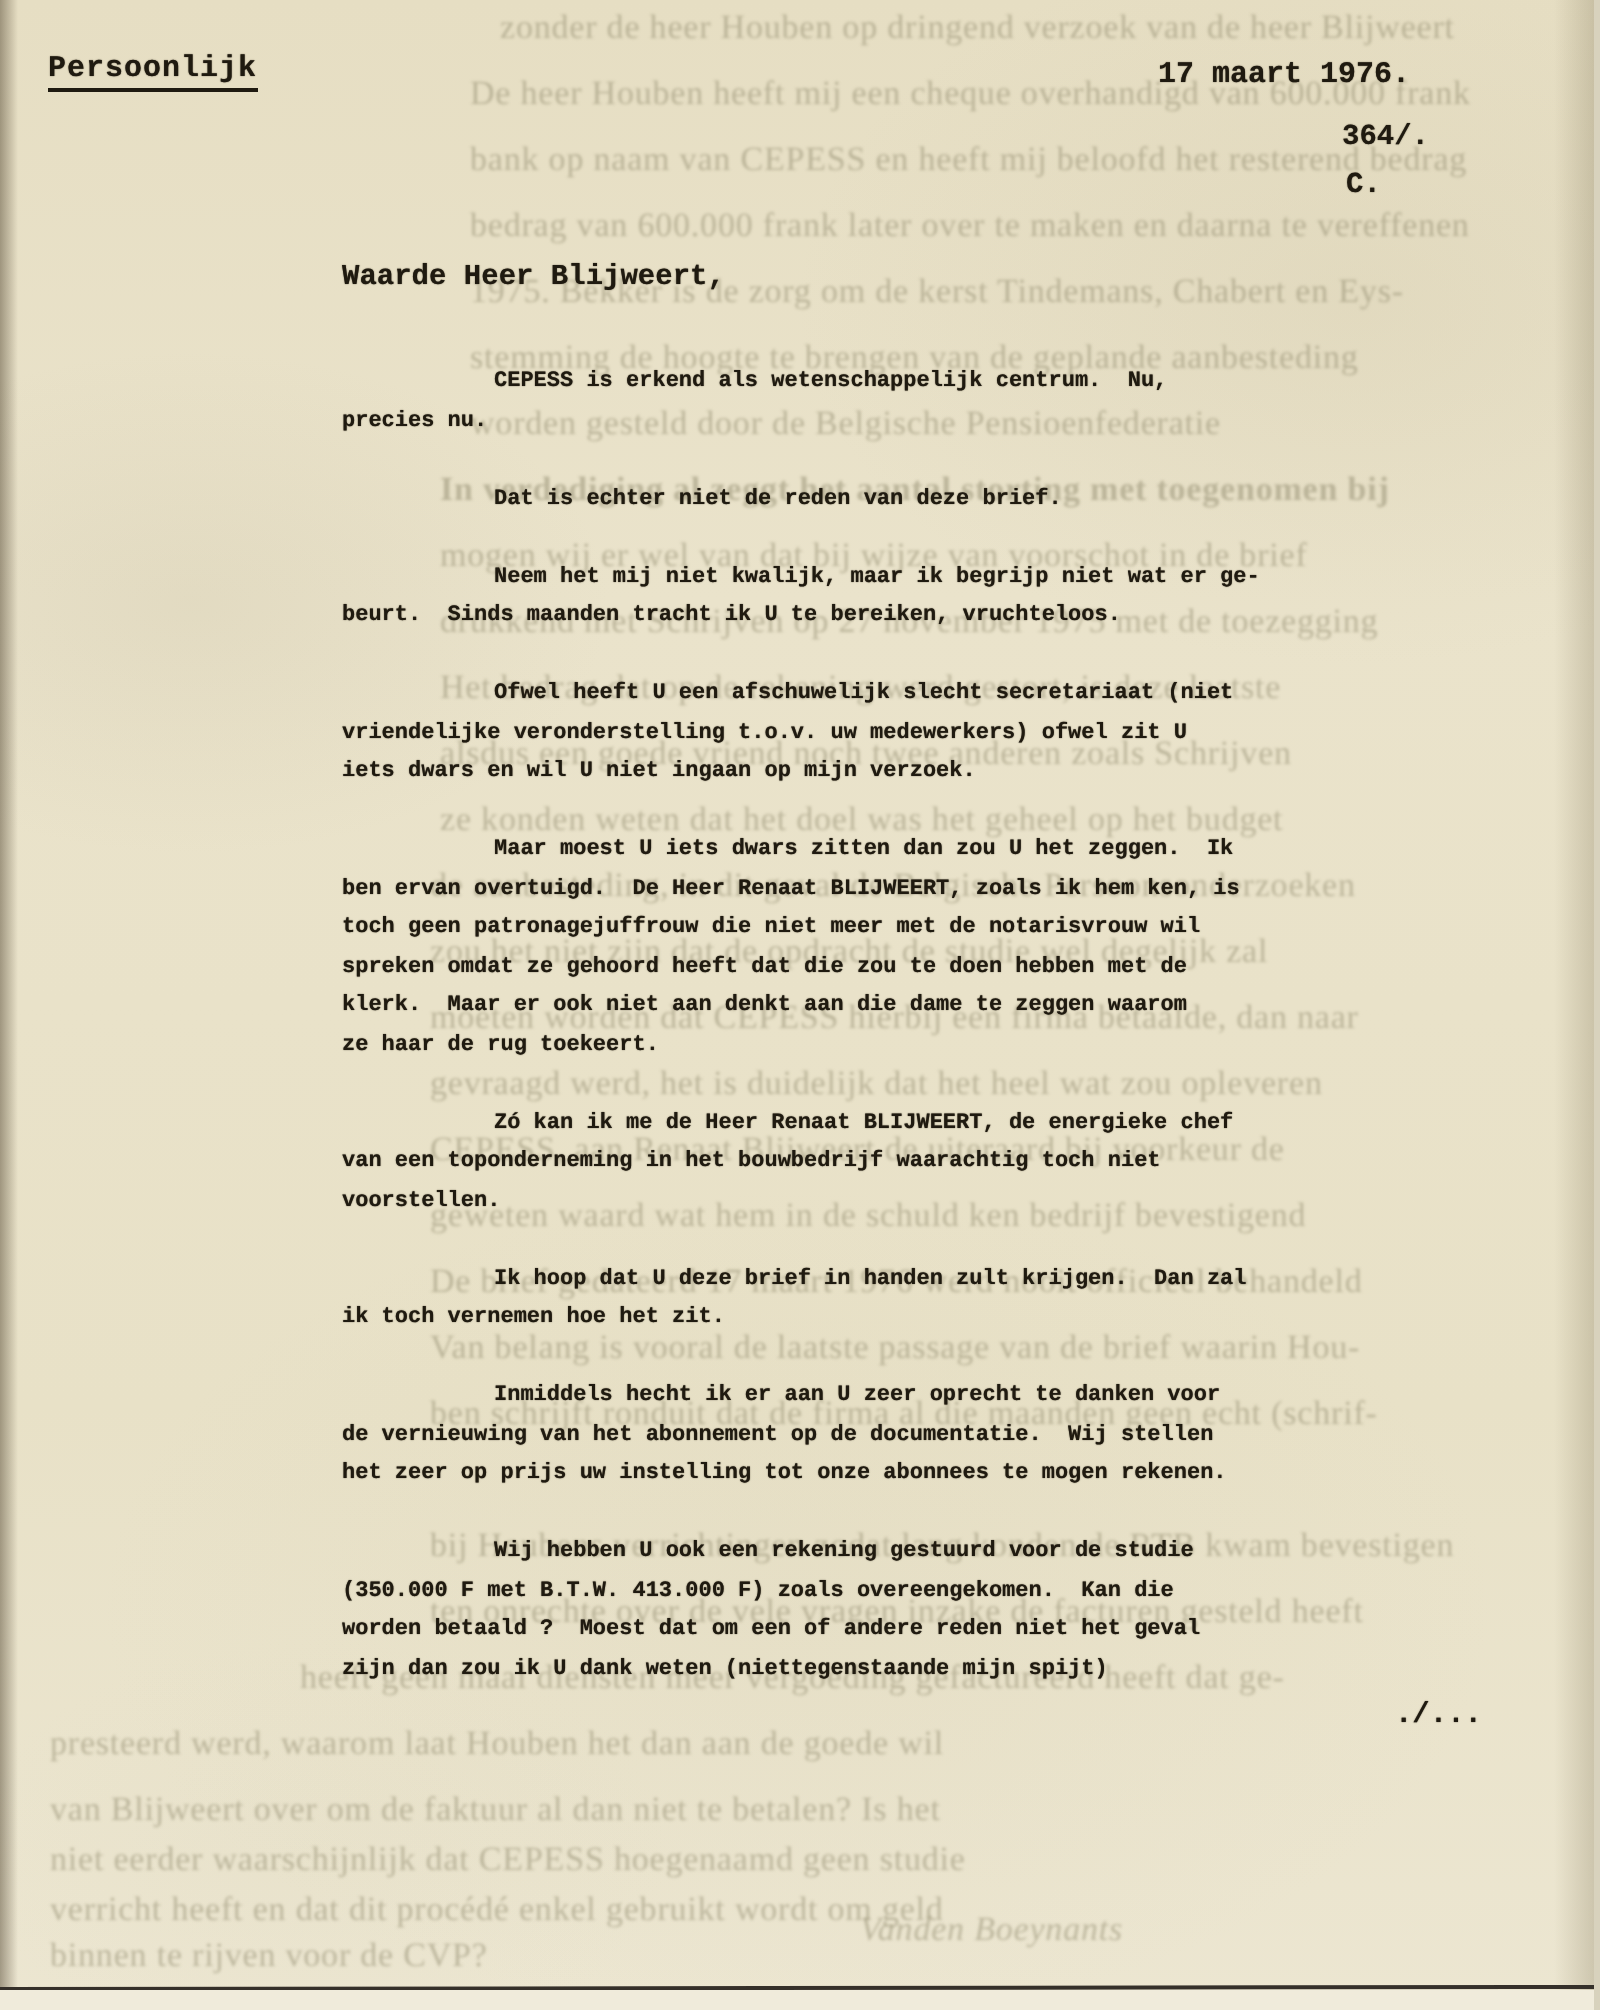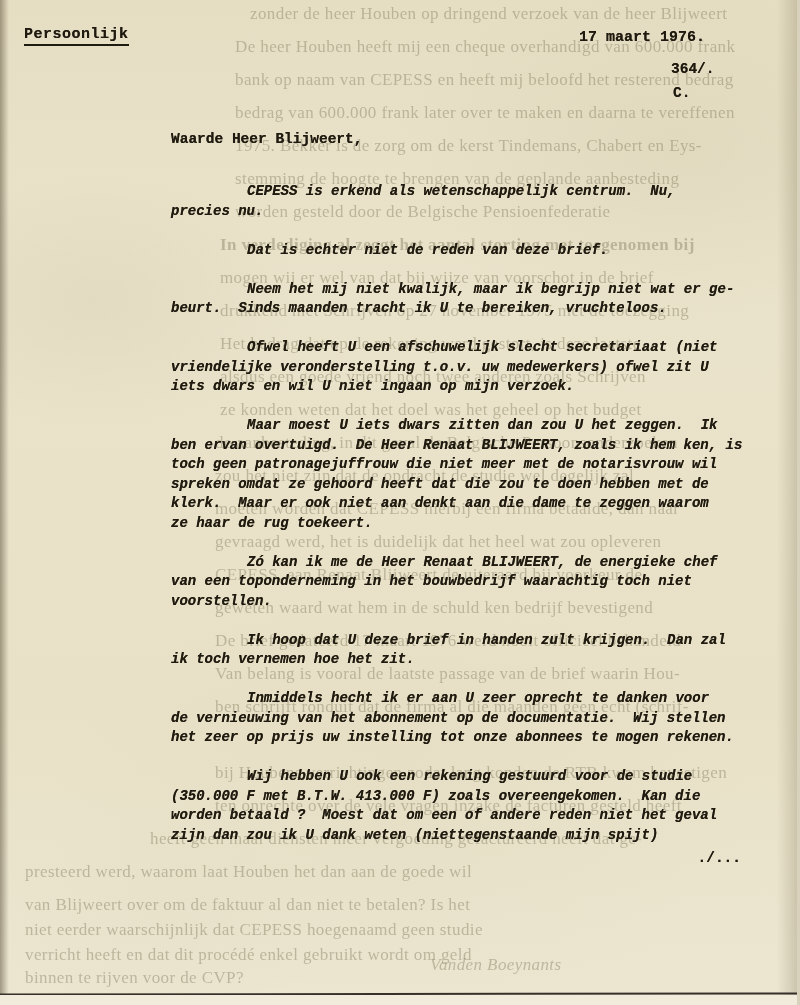--- a/index.html
+++ b/index.html
@@ -53,21 +53,21 @@
     padding-bottom: 1px;
   }
   .date  { position: absolute; left: 579px; top: 29px; font-size: 15px; }
   .ref1  { position: absolute; left: 671px; top: 61px; font-size: 14.5px; }
   .ref2  { position: absolute; left: 673px; top: 85px; font-size: 14.5px; }
 
   .salutation { position: absolute; left: 171px; top: 131px; font-size: 14.5px; }
 
   .body-text {
     position: absolute; left: 171px; top: 182px; width: 606px;
-    font-size: 14px; line-height: 19.5px; font-style: italic;
+    font-size: 11px; line-height: 19.5px;
   }
   .para { margin-bottom: 19.5px; }
   .para .line { white-space: pre; }
   .para .line.first { padding-left: 76px; }
 
   .continuation {
     position: absolute; left: 171px; top: 850px; width: 570px;
     text-align: right; font-size: 14.5px;
   }
 

